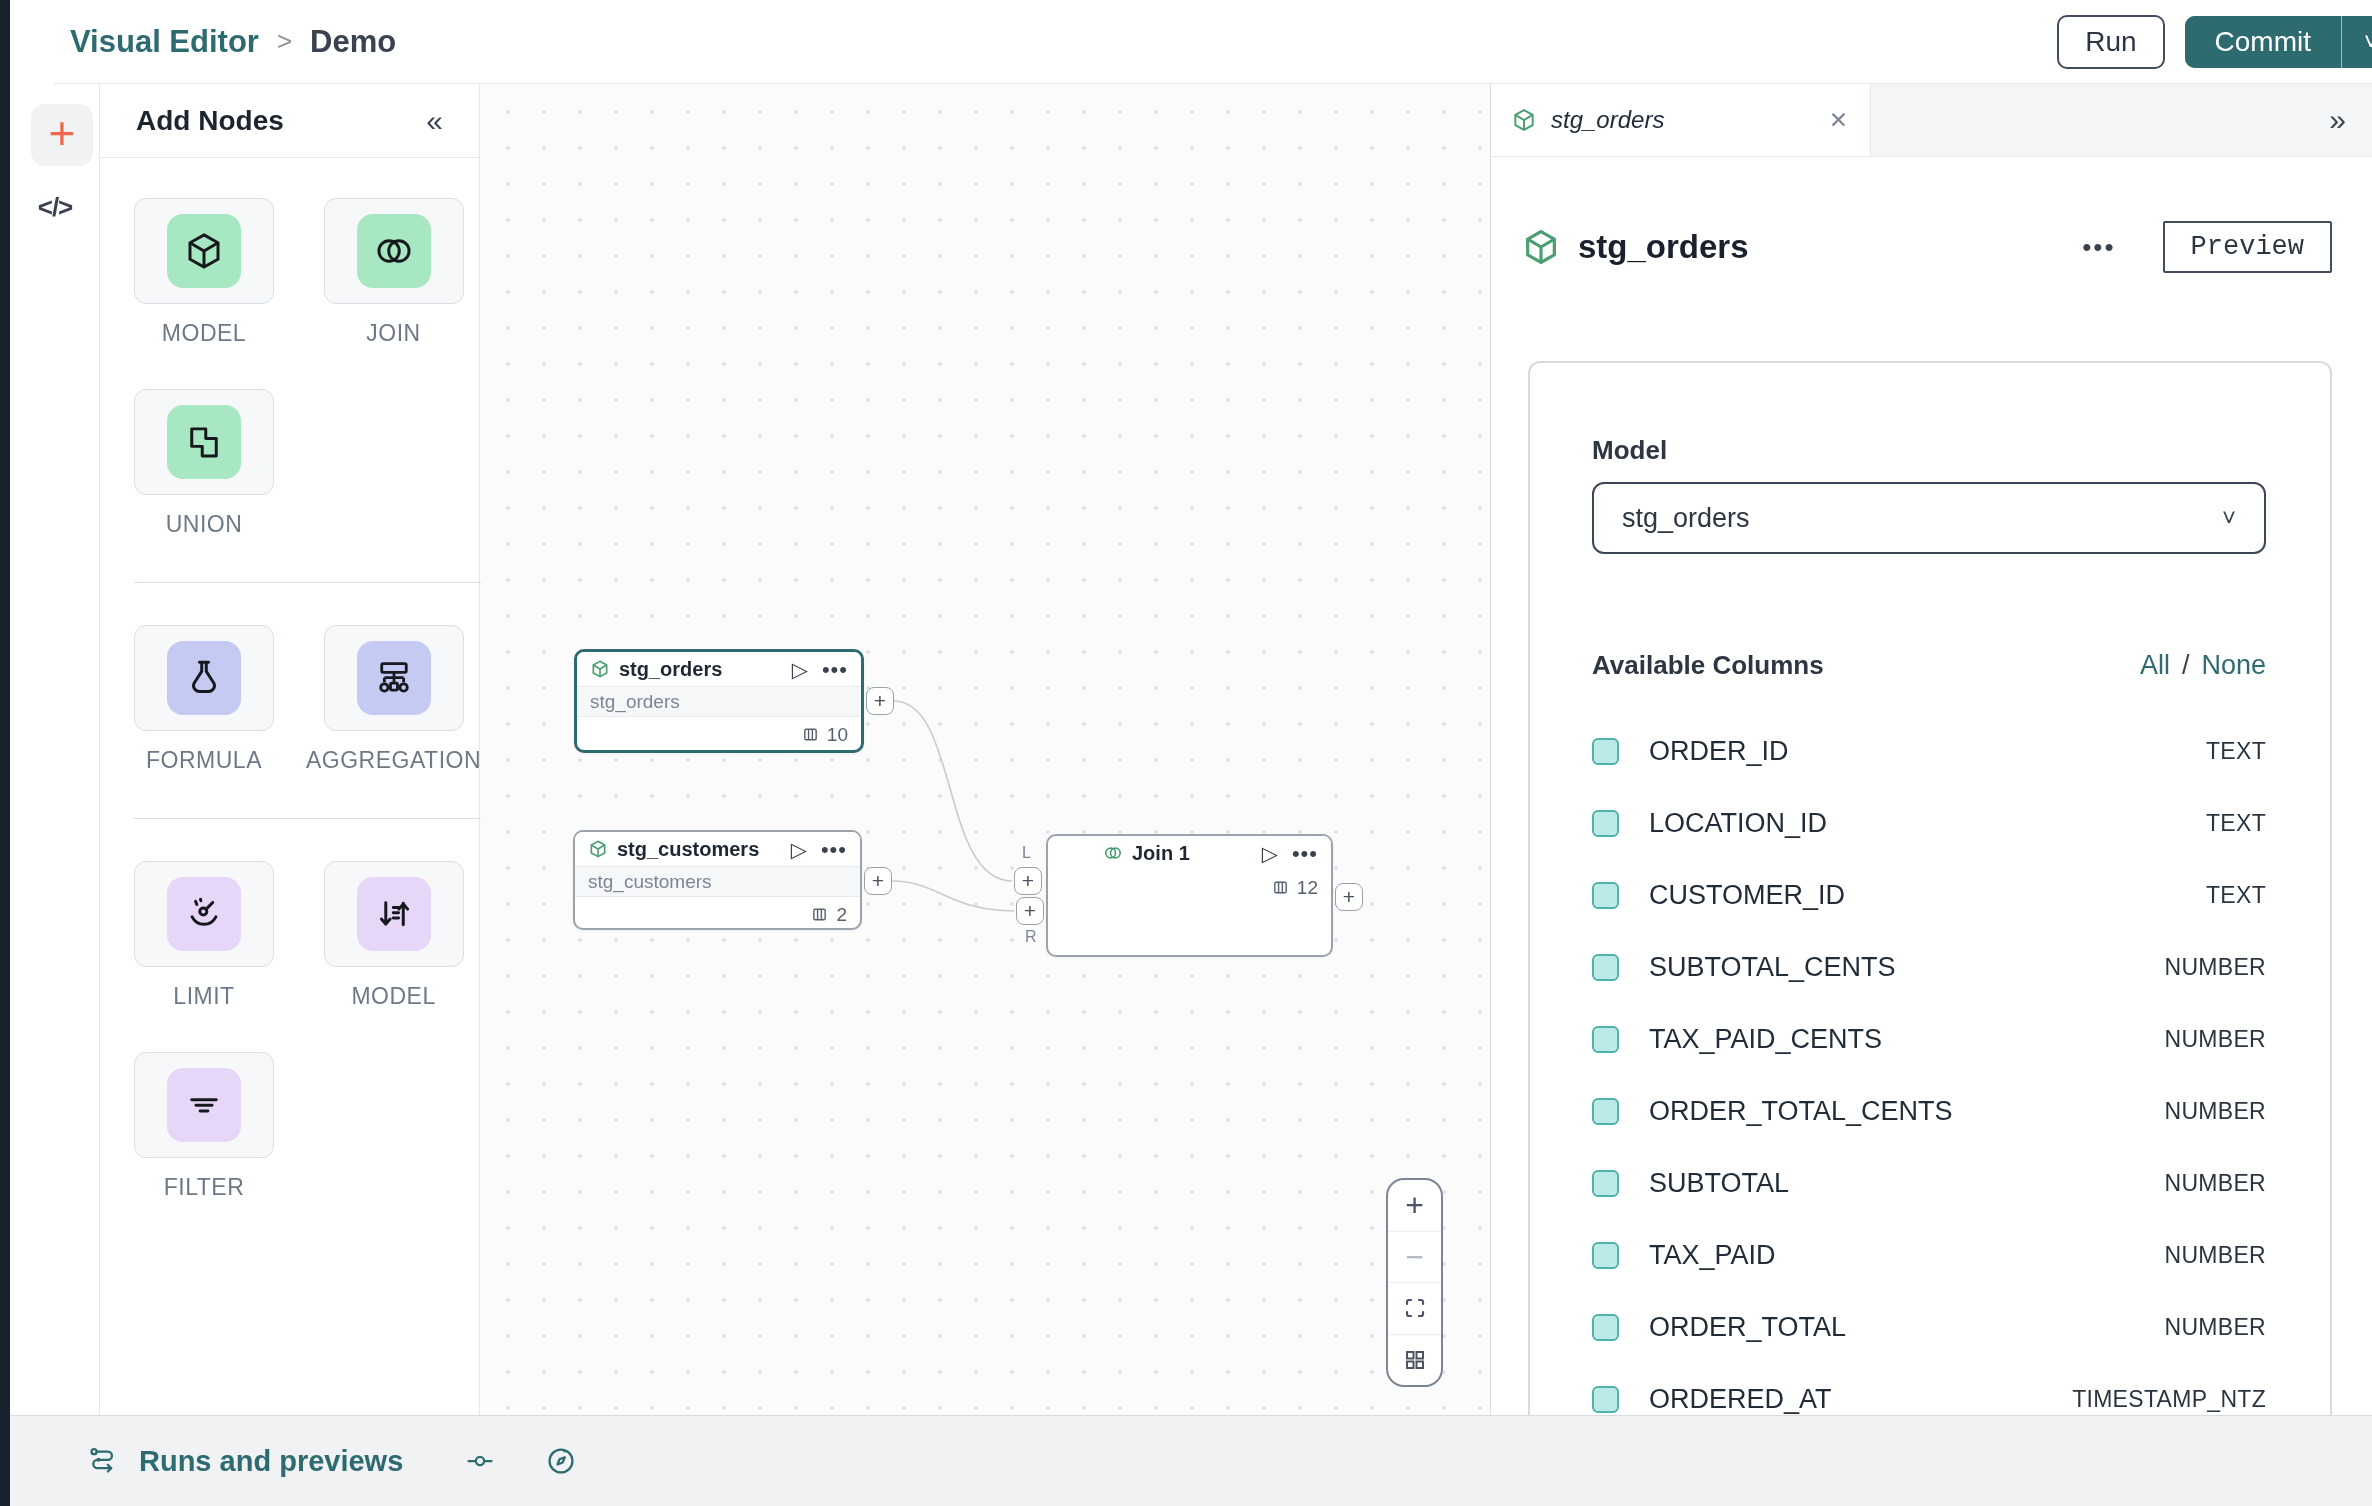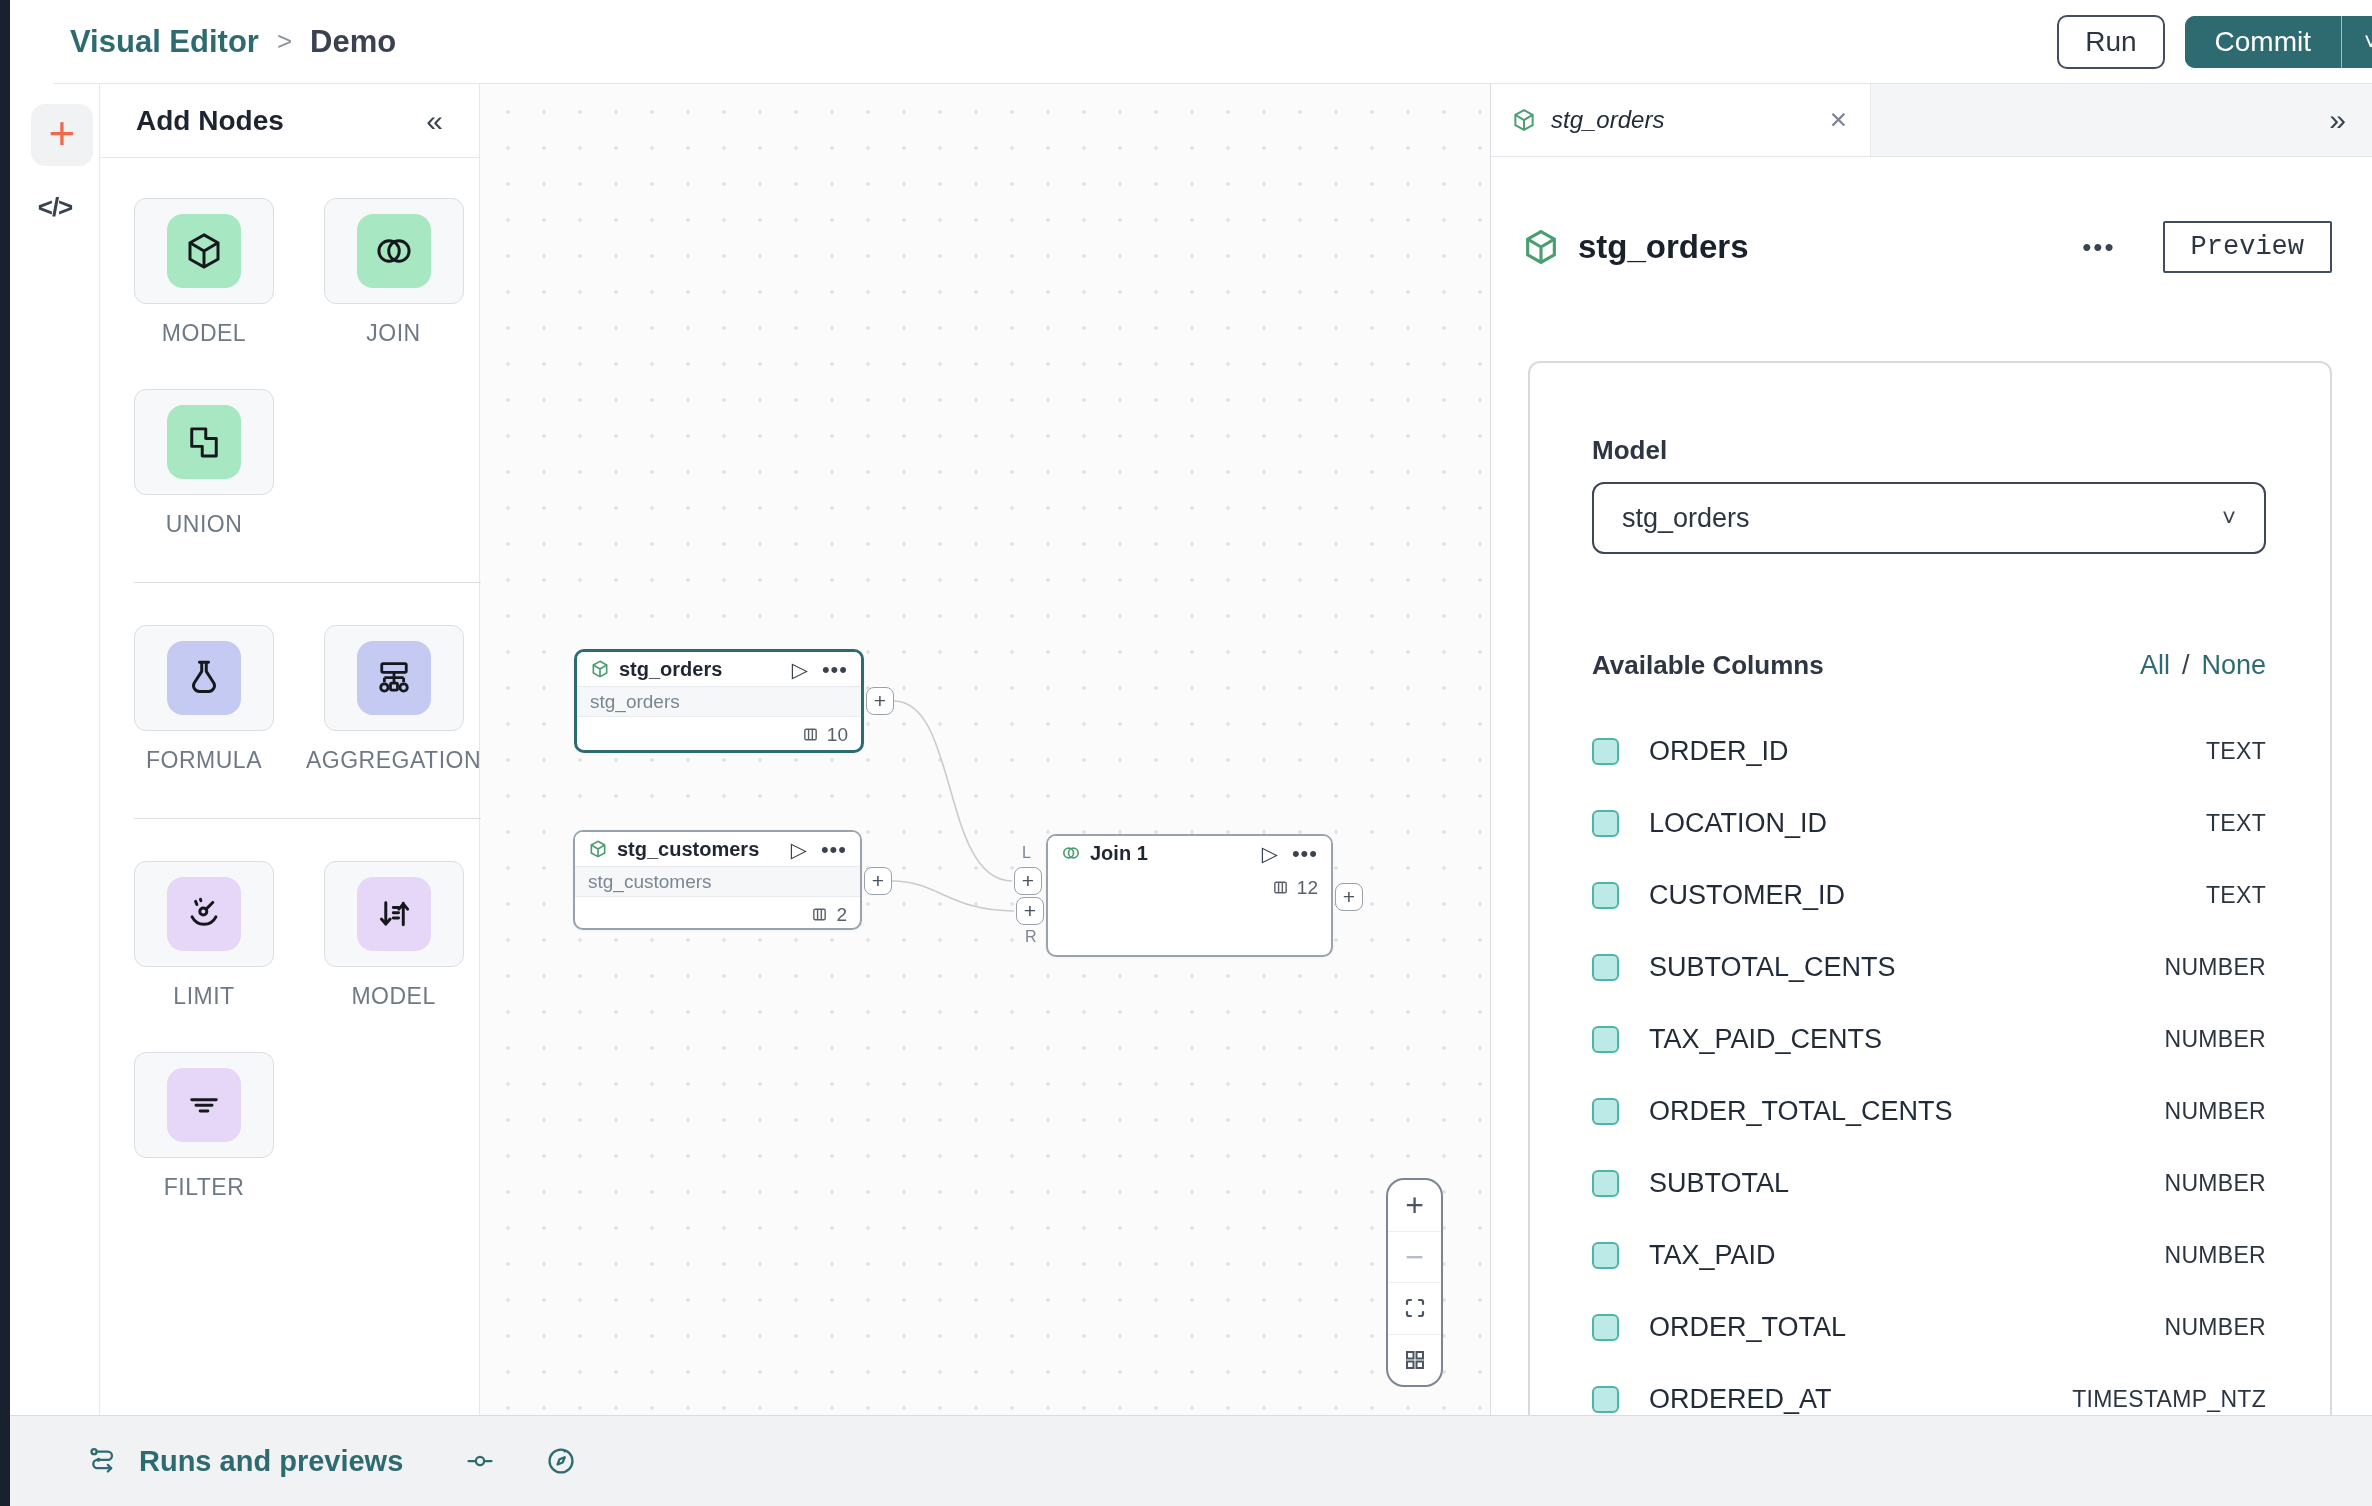--- a/index.html
+++ b/index.html
@@ -353,21 +353,21 @@
               <path d="M9.3 4.5v15M14.6 4.5v15"></path>
             </svg>
           </span>
         <span>2</span>
       </div>
     </div>
     <div class="handle" style="left:384px; top:783px;">
         <span>+</span>
       </div>
 
-    <div class="node" style="left:566px; top:750px; width:287px; height:123px;">
+    <div class="node" style="left:566px; top:750px; width:287px; height:123px;padding-left:42px;">
       <div class="node-header">
         <span>
             <svg width="20" height="20" viewBox="0 0 24 24" fill="none" stroke="#4b9e71" stroke-width="2">
               <circle cx="9.2" cy="12" r="5.8"></circle>
               <circle cx="14.8" cy="12" r="5.8"></circle>
             </svg>
           </span>
         <span class="node-title">Join 1</span>
         <span class="node-actions">
           <span class="node-play">▷</span>

